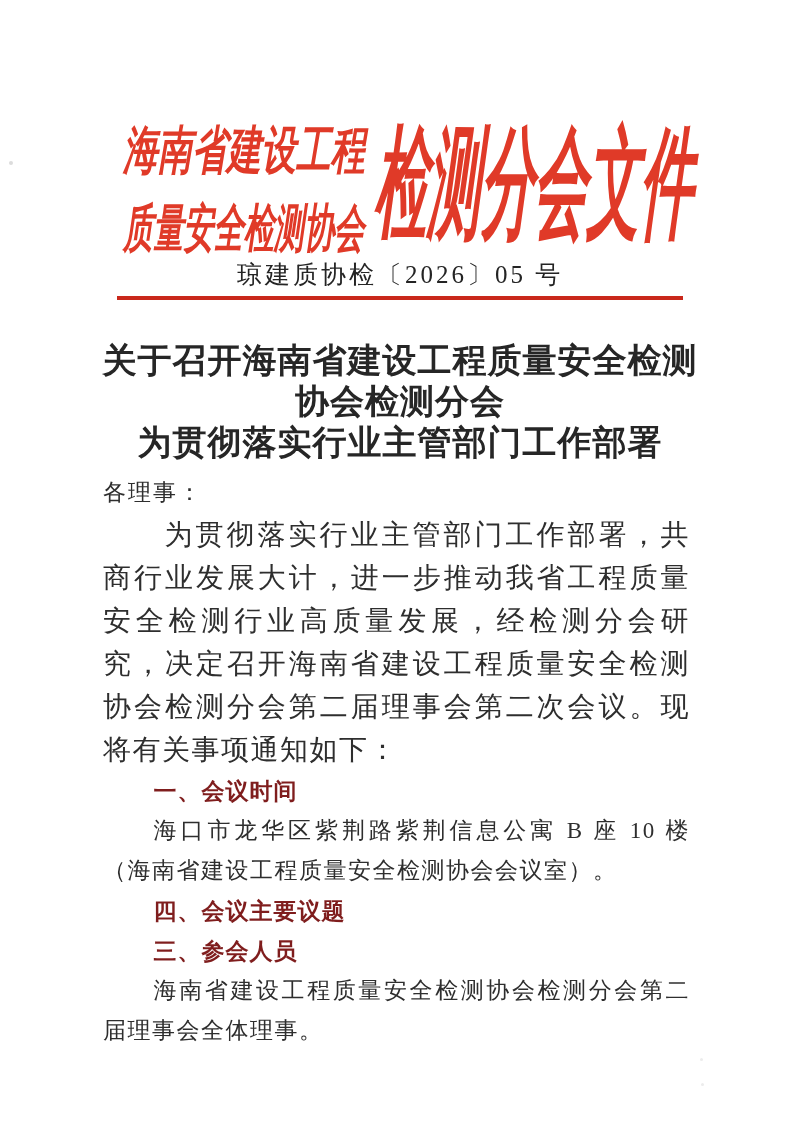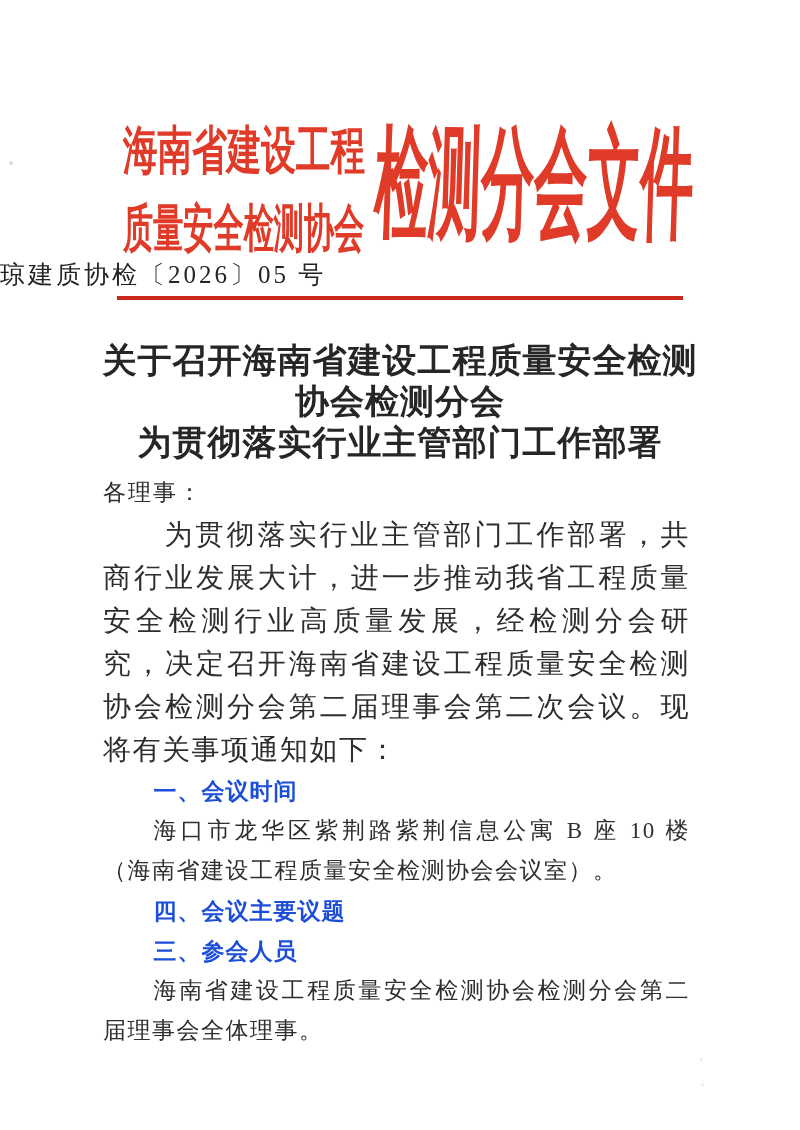--- a/index.html
+++ b/index.html
@@ -11,21 +11,21 @@
   html,body{margin:0;padding:0;background:#ffffff;}
   .page{
     position:relative;
     width:800px;height:1130px;
     background:#ffffff;
     overflow:hidden;
     font-family:"Liberation Serif","DejaVu Serif",serif;
     color:var(--ink);
   }
   
-  .letterhead{position:relative;height:258px;}
+  .letterhead{position:relative;height:258px;font-style:italic;}
   .org-line{
     position:absolute;left:123px;
     font-family:"Liberation Sans","DejaVu Sans",sans-serif;
     font-weight:bold;
     font-size:52px;line-height:52px;
     color:var(--red_text);
     white-space:nowrap;
     transform-origin:left top;
   }
   .org-line1{top:124px;transform:scaleX(0.665);}
@@ -35,21 +35,21 @@
     font-family:"Liberation Sans","DejaVu Sans",sans-serif;
     font-weight:bold;
     font-size:122px;line-height:122px;
     color:var(--red_text);
     white-space:nowrap;
     transform-origin:left top;
     transform:scaleX(0.435) skewX(-4deg);
   }
   
   .doc-number{
-    text-align:left;
+    text-align:center;
     font-size:25px;line-height:34px;
     letter-spacing:3px;
     color:#242424;
   }
   .red-rule{
     margin:4px 0 0 117px;
     width:566px;height:4px;
     background:var(--red_rule);
   }
   
@@ -77,21 +77,21 @@
     text-indent:2.2em;
     color:var(--ink);
   }
   .section-heading{
     margin:0;
     font-family:"Liberation Sans","DejaVu Sans",sans-serif;
     font-weight:bold;
     font-size:23px;line-height:40px;
     letter-spacing:1px;
     text-indent:2.2em;
-    color:#1d4ed8;
+    color:#7f1d1d;
   }
   .section-content{
     margin:0;
     font-size:23px;line-height:40px;
     letter-spacing:1.5px;
     text-align:justify;
     text-indent:2.2em;
     color:var(--ink);
   }
   .section-content:empty{display:none;}

